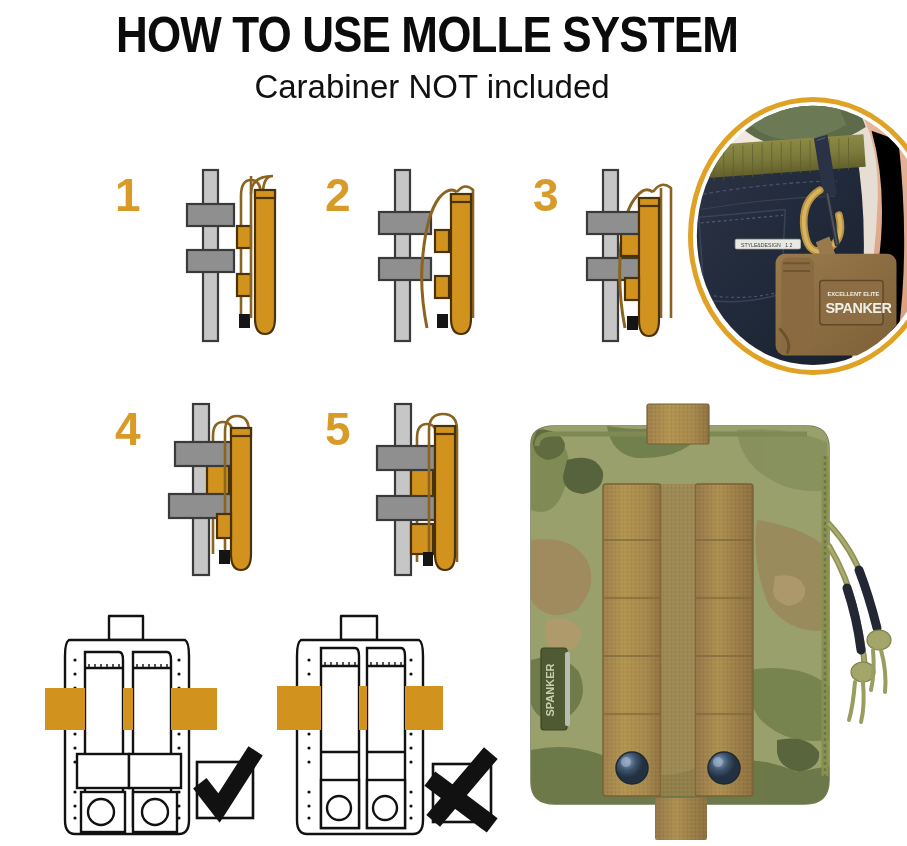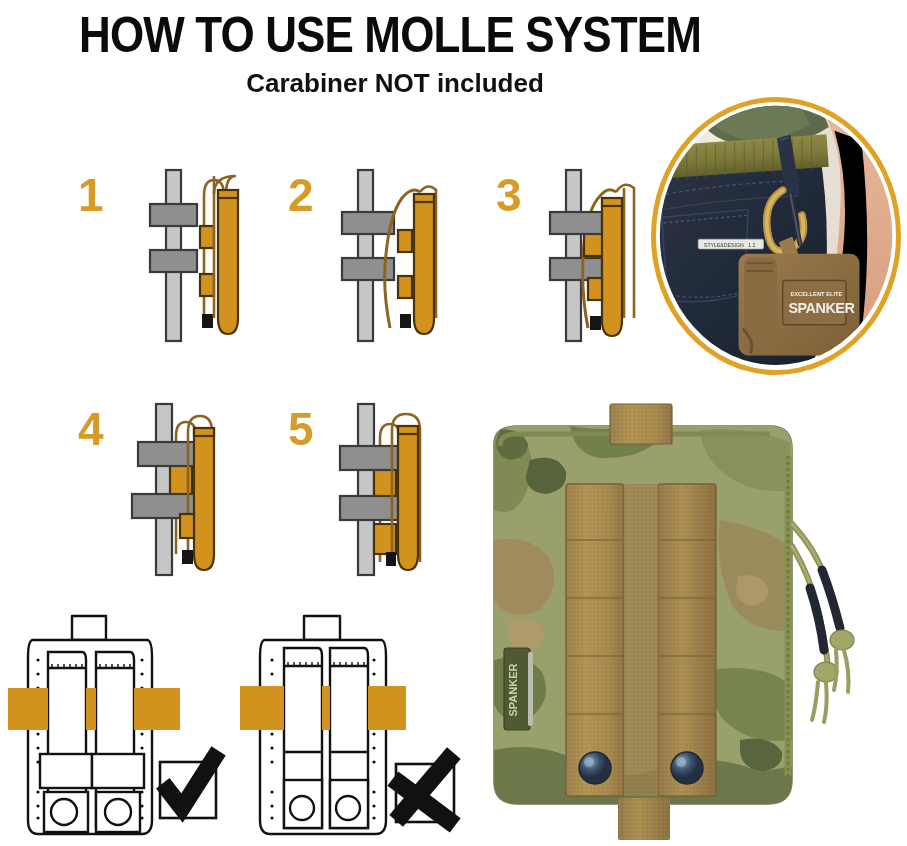--- a/index.html
+++ b/index.html
@@ -1,26 +1,26 @@
 <!DOCTYPE html>
 <html><head>
 <meta charset="utf-8">
 <style>
   html,body{margin:0;padding:0;background:#fff;}
   body{width:907px;height:846px;position:relative;overflow:hidden;
        font-family:"Liberation Sans","DejaVu Sans",sans-serif;}
-  .stage{position:absolute;inset:0;width:742px;height:846px;background:#ffffff;}
+  .stage{position:absolute;inset:0;width:742px;height:846px;background:#ffffff;margin-left:37px;}
 
   
   .title{position:absolute;left:0;top:6px;width:780px;text-align:center;
          font-family:"Liberation Sans Narrow","Liberation Sans",sans-serif;
          font-weight:700;font-size:50px;letter-spacing:-1px;color:#0b0b0b;
          transform:scaleX(.88);transform-origin:50% 50%;white-space:nowrap;}
   .subtitle{position:absolute;left:0;top:68px;width:790px;text-align:center;
-            font-size:26px;color:#111;font-weight:700;}
+            font-size:33px;color:#111;font-weight:400;}
 
   
   .step{position:absolute;}
   .step .num{position:absolute;left:0;top:0;font-weight:700;font-size:46px;
              color:#D89B28;font-family:"Liberation Sans","DejaVu Sans",sans-serif;}
   .diagram{position:absolute;left:36px;top:0;width:130px;height:175px;}
 
   
   .cmp{position:absolute;}
   .cmp svg{display:block;}

